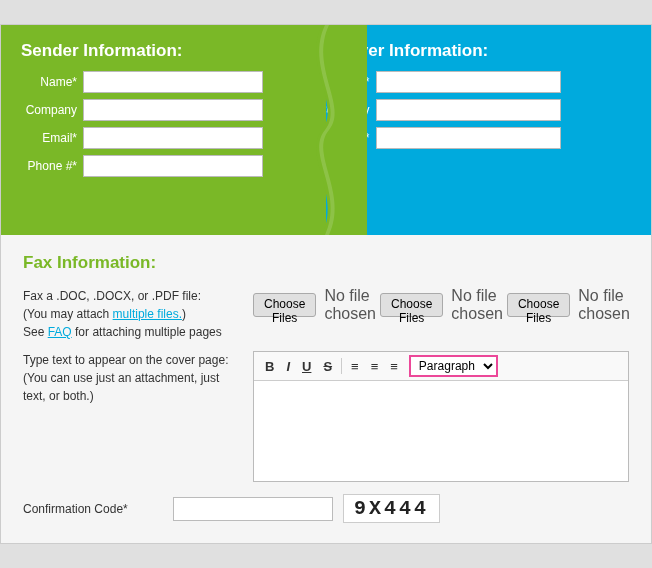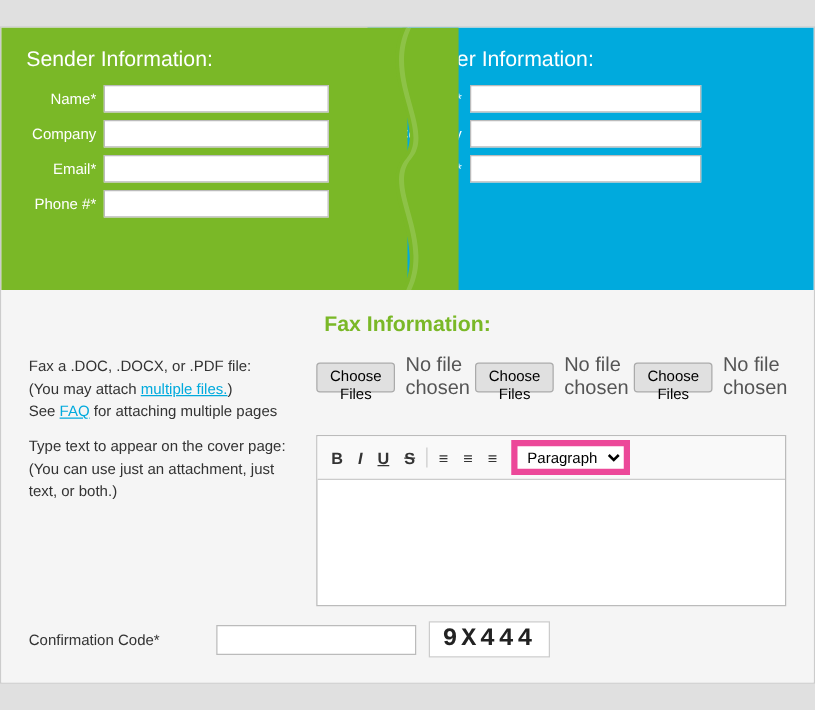--- a/index.html
+++ b/index.html
@@ -49,21 +49,21 @@
       top: 0;
       bottom: 0;
       width: 80px;
       z-index: 2;
       pointer-events: none;
     }
 
     .panel-title {
       color: white;
       font-size: 17px;
-      font-weight: normal;
+      font-weight: bold;
       margin-bottom: 10px;
     }
     .form-row {
       display: flex;
       align-items: center;
       margin-bottom: 6px;
     }
     .form-label {
       color: white;
       font-size: 12px;
@@ -88,21 +88,20 @@
     
     .bottom-section {
       background: #f5f5f5;
       padding: 18px 22px 20px 22px;
     }
     .section-title {
       color: #7ab827;
       font-size: 17px;
       font-weight: bold;
       margin-bottom: 14px;
-      text-align: center;
     }
 
     .fax-info-row {
       display: flex;
       align-items: flex-start;
       margin-bottom: 10px;
     }
     .fax-info-label {
       width: 230px;
       flex-shrink: 0;
@@ -167,21 +166,21 @@
     .toolbar-italic { font-style: italic; }
     .toolbar-underline { text-decoration: underline; }
     .toolbar-strike { text-decoration: line-through; }
     .toolbar-divider {
       width: 1px;
       height: 16px;
       background: #ccc;
       margin: 0 2px;
     }
     .toolbar-select {
-      border: 5px solid #ec4899;
+      border: 2px solid #ec4899;
       background: white;
       font-size: 12px;
       padding: 1px 4px;
       margin-left: 4px;
       cursor: pointer;
     }
     .editor-body {
       height: 100px;
       padding: 6px;
     }

